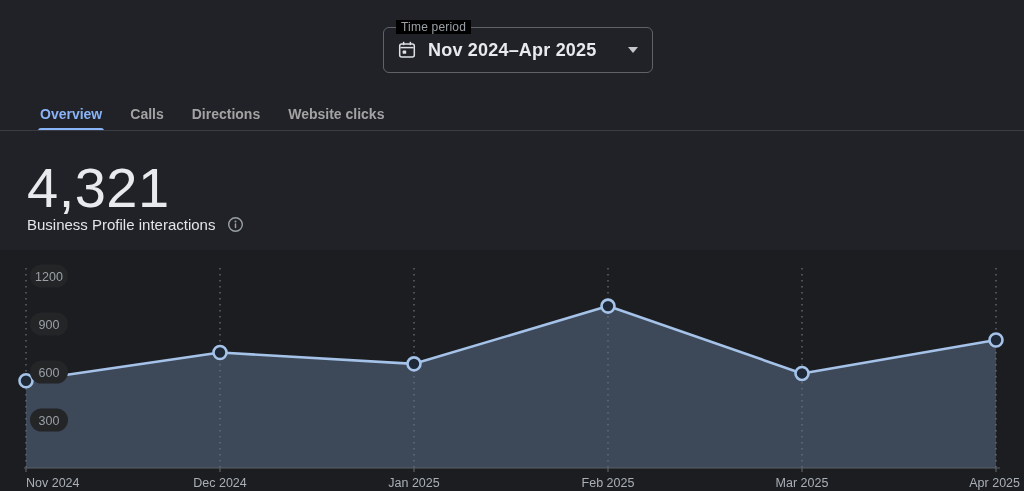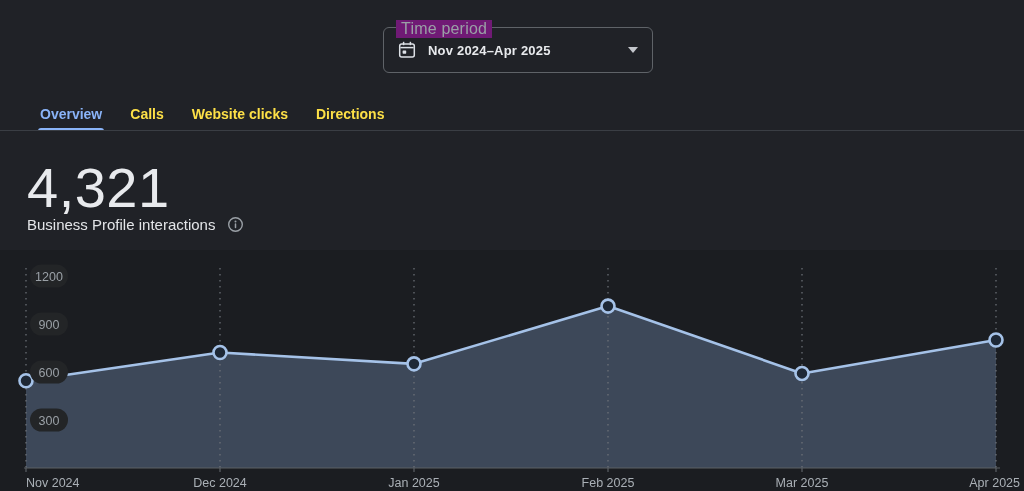--- a/index.html
+++ b/index.html
@@ -14,39 +14,39 @@
   
   .time-field {
     position:absolute; left:383px; top:27px;
     width:270px; height:46px;
     border:1px solid #5f6368; border-radius:6px;
     display:flex; align-items:center;
     padding:0 14px; cursor:pointer;
   }
   .time-field .field-label {
     position:absolute; top:-8px; left:12px;
-    background:#701a75; padding:0 5px;
-    font-size:16px; color:#9aa0a6; letter-spacing:.2px;
+    background:#000000; padding:0 5px;
+    font-size:12px; color:#9aa0a6; letter-spacing:.2px;
   }
   .time-field .cal-icon { width:18px; height:18px; margin-right:12px; flex:0 0 auto; }
-  .time-field .value { font-size:13px; font-weight:bold; color:#e8eaed; letter-spacing:.2px; flex:1; }
+  .time-field .value { font-size:18px; font-weight:bold; color:#e8eaed; letter-spacing:.2px; flex:1; }
   .time-field .caret {
     width:0; height:0; margin-left:8px;
     border-left:5px solid transparent; border-right:5px solid transparent;
     border-top:6px solid #c4c7cc;
   }
 
   
   .tabs {
     position:absolute; left:0; top:96px; width:100%; height:35px;
     display:flex; align-items:center; gap:28px; padding-left:40px;
   }
   .tab {
     position:relative; height:35px; display:flex; align-items:center;
-    font-size:14px; font-weight:bold; color:#fde047; cursor:pointer; white-space:nowrap;
+    font-size:14px; font-weight:bold; color:#a3a3a3; cursor:pointer; white-space:nowrap;
   }
   .tab.active { color:#8ab4f8; }
   .tab.active::after {
     content:""; position:absolute; left:-2px; right:-2px; bottom:0;
     height:3px; background:#8ab4f8; border-radius:3px 3px 0 0;
   }
   .tabs-divider {
     position:absolute; left:0; top:130px; width:100%; height:1px; background:#3a3e44;
   }
 
@@ -81,22 +81,22 @@
     <line x1="2.4" y1="6.6" x2="15.6" y2="6.6" stroke="#dde1e6" stroke-width="1.5"></line>
     <rect x="4.6" y="9.5" width="3.6" height="3.2" rx="0.6" fill="#dde1e6"></rect>
   </svg>
   <span class="value">Nov 2024–Apr 2025</span>
   <span class="caret"></span>
 </div>
 
 <div class="tabs">
   <div class="tab active">Overview</div>
   <div class="tab">Calls</div>
+  <div class="tab">Directions</div>
   <div class="tab">Website clicks</div>
-  <div class="tab">Directions</div>
 </div>
 <div class="tabs-divider"></div>
 
 <div class="metric-value">4,321</div>
 <div class="metric-label-row">
   <span class="metric-label">Business Profile interactions</span>
   <svg class="info-icon" viewBox="0 0 17 17">
     <circle cx="8.5" cy="8.5" r="6.8" fill="none" stroke="#9aa0a6" stroke-width="1.4"></circle>
     <circle cx="8.5" cy="5.4" r="1" fill="#9aa0a6"></circle>
     <rect x="7.75" y="7.3" width="1.5" height="5" rx="0.7" fill="#9aa0a6"></rect>

